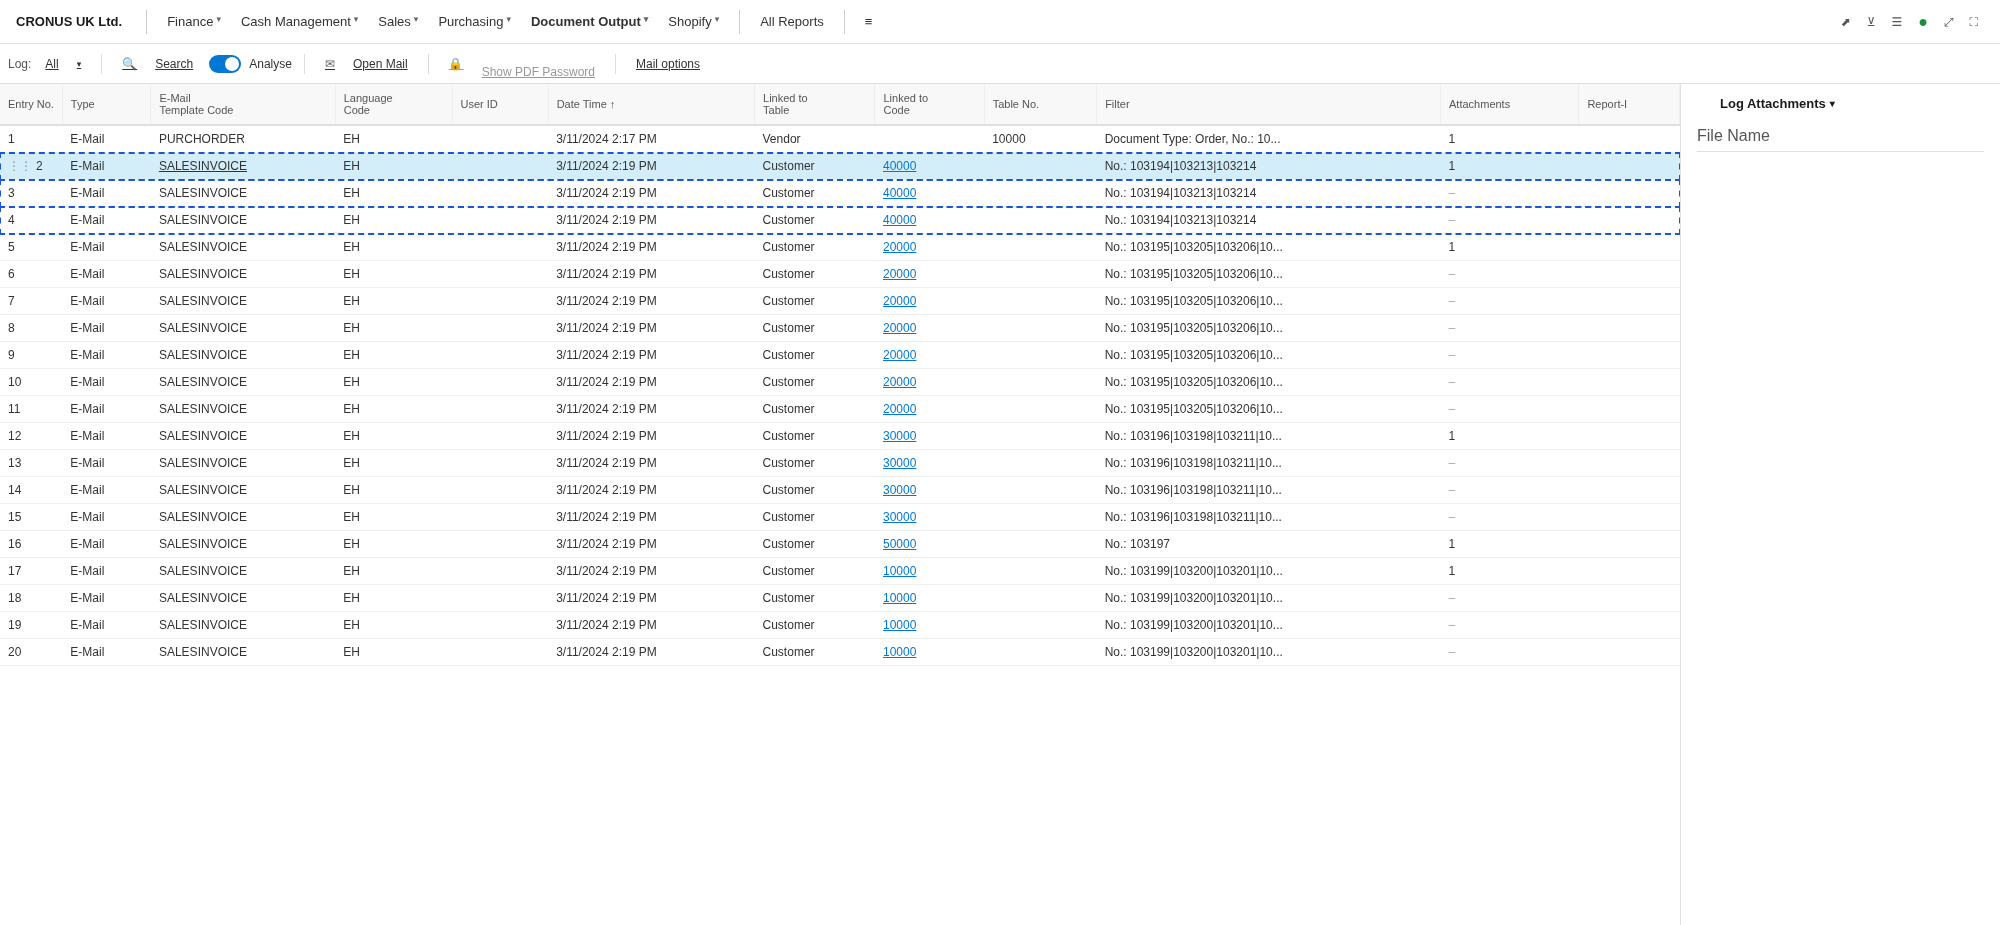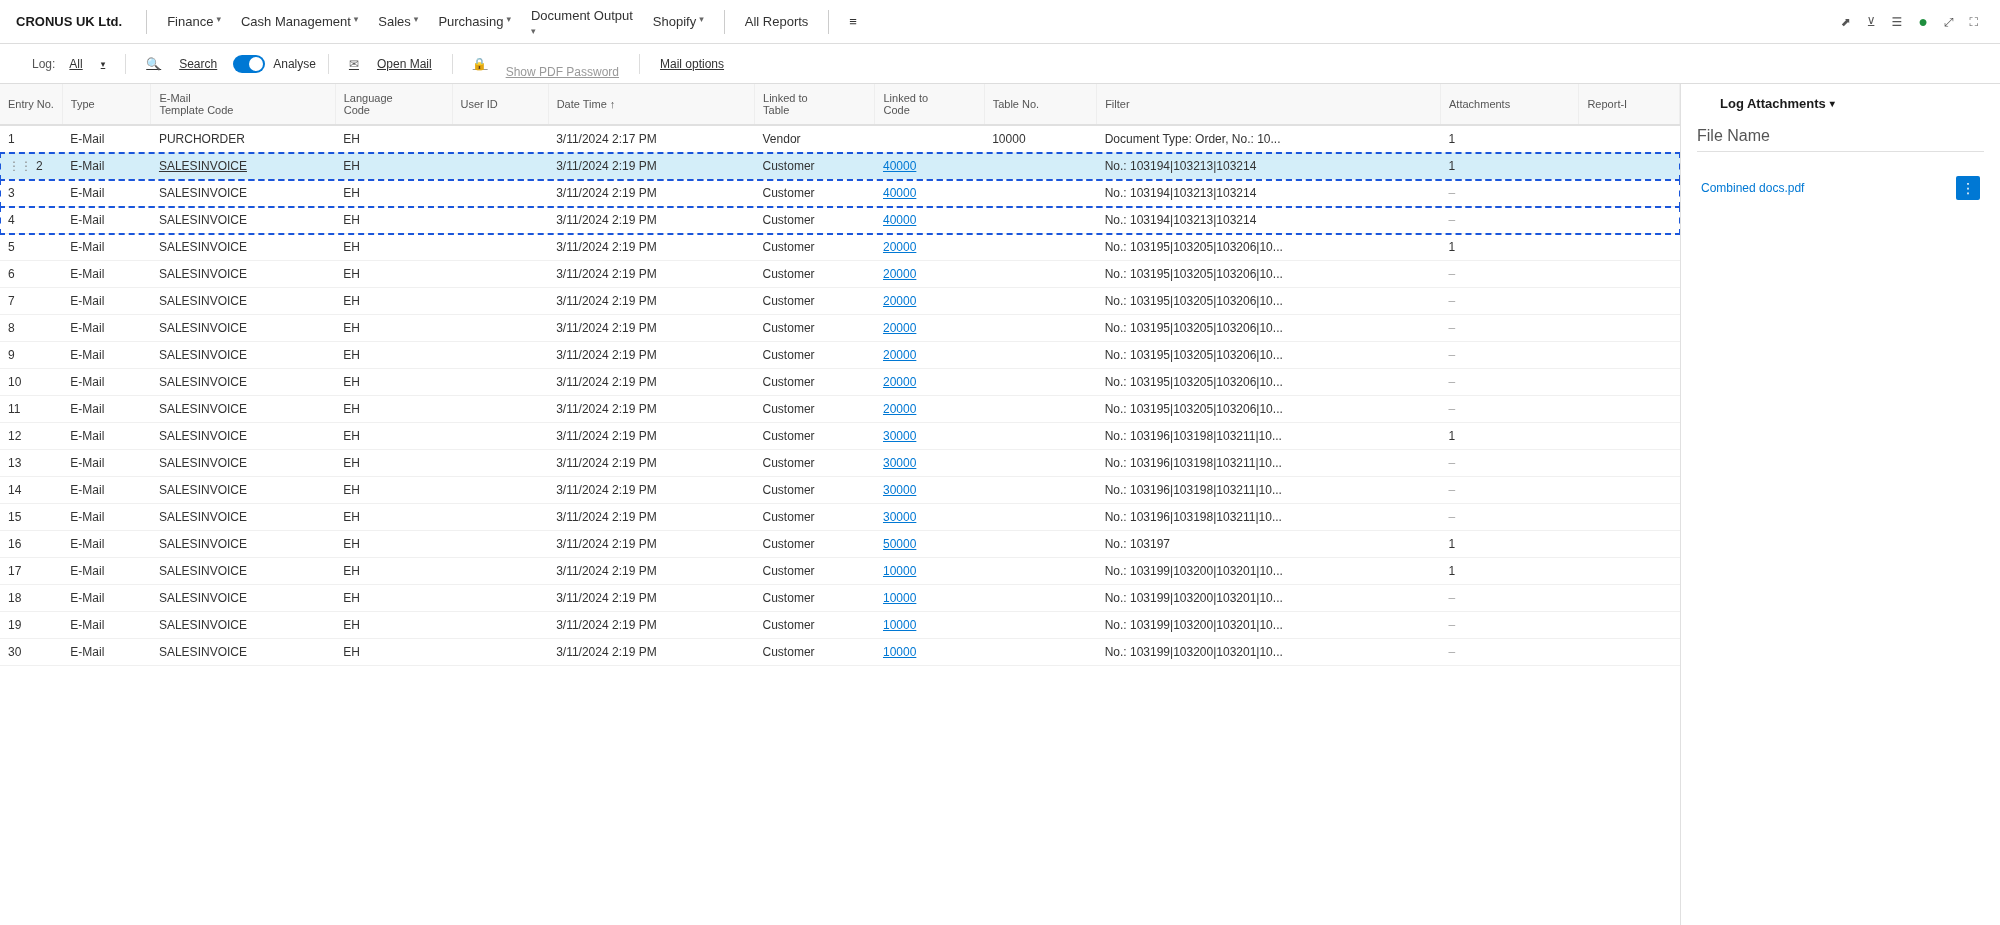--- a/index.html
+++ b/index.html
@@ -17,32 +17,32 @@
     .company-name {
       font-weight: 700; font-size: 13px; color: #1a1a1a;
       margin-right: 12px; white-space: nowrap;
     }
     .nav-divider { width: 1px; height: 24px; background: #ccc; margin: 0 8px; }
     .nav-item {
       display: flex; align-items: flex-start; gap: 3px;
       padding: 4px 8px; cursor: pointer; font-size: 13px; color: #333;
       border-radius: 3px; white-space: nowrap;
     }
-    .nav-item.active { font-weight: 400; flex-direction: column; }
+    .nav-item.active { font-weight: 700; }
     .nav-item .chevron { font-size: 9px; color: #666; }
     .nav-spacer { flex: 1; }
     .nav-icons { display: flex; gap: 4px; align-items: center; }
     .nav-icon-btn { padding: 4px 6px; cursor: pointer; color: #555; border-radius: 3px; }
 
     
     .toolbar {
       display: flex; align-items: center;
       background: #fff;
       border-bottom: 1px solid #ddd;
-      padding: 0 32px;
+      padding: 0 8px;
       height: 40px;
       gap: 8px;
     }
     .toolbar-log { font-size: 12px; color: #555; display: flex; align-items: center; gap: 6px; }
     .toolbar-btn {
       display: flex; align-items: center; gap: 18px;
       padding: 4px 8px; cursor: pointer; border-radius: 3px;
       font-size: 12px; color: #333; border: none; background: none; text-decoration: underline;
     }
     .toolbar-btn .icon { color: #666; }
@@ -506,21 +506,21 @@
       <td></td>
       <td>3/11/2024 2:19 PM</td>
       <td>Customer</td>
       <td><span class="link-text">10000</span></td>
       <td></td>
       <td>No.: 103199|103200|103201|10...</td>
       <td><span class="dash-val">–</span></td>
       <td></td>
     </tr>
           <tr>
-      <td><span class="entry-no">30</span></td>
+      <td><span class="entry-no">20</span></td>
       <td>E-Mail</td>
       <td>SALESINVOICE</td>
       <td>EH</td>
       <td></td>
       <td>3/11/2024 2:19 PM</td>
       <td>Customer</td>
       <td><span class="link-text">10000</span></td>
       <td></td>
       <td>No.: 103199|103200|103201|10...</td>
       <td><span class="dash-val">–</span></td>
@@ -529,19 +529,15 @@
         </tbody>
     </table>
   </div>
 
   <div class="right-panel">
     <div class="panel-header">
       <span>Log Attachments</span>
       <span class="chevron">▾</span>
     </div>
     <div class="panel-col-header">File Name</div>
-    <div class="file-row">
-      <span class="file-name">Combined docs.pdf</span>
-      <div class="file-menu-btn">⋮</div>
-    </div>
   </div>
 
 </div>
 
 </body></html>

